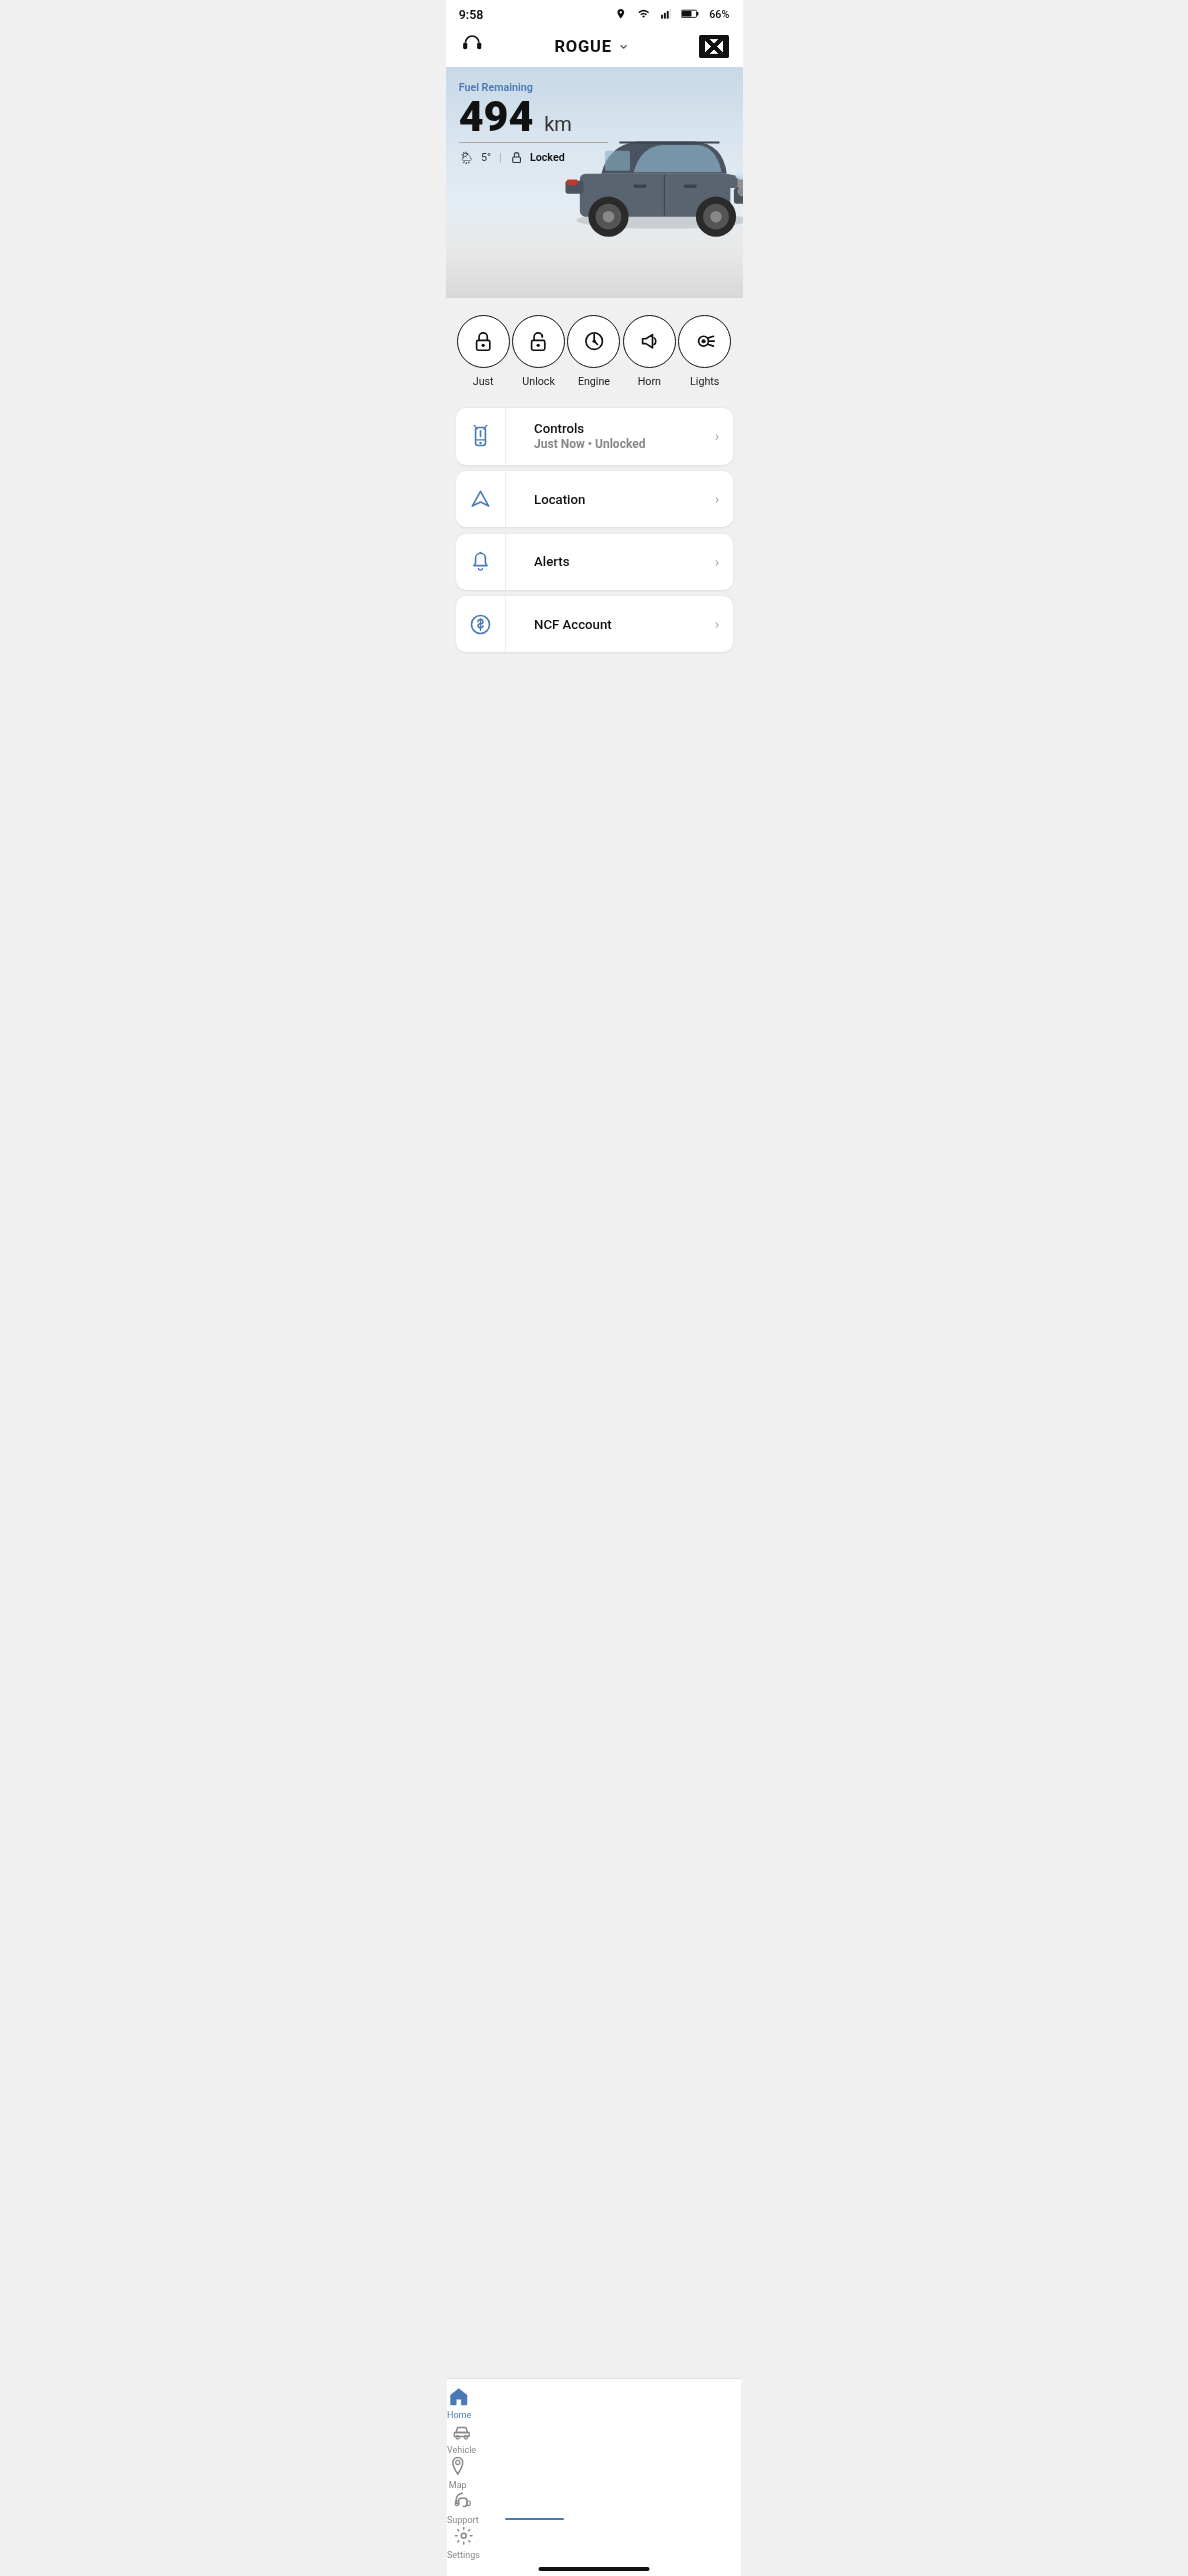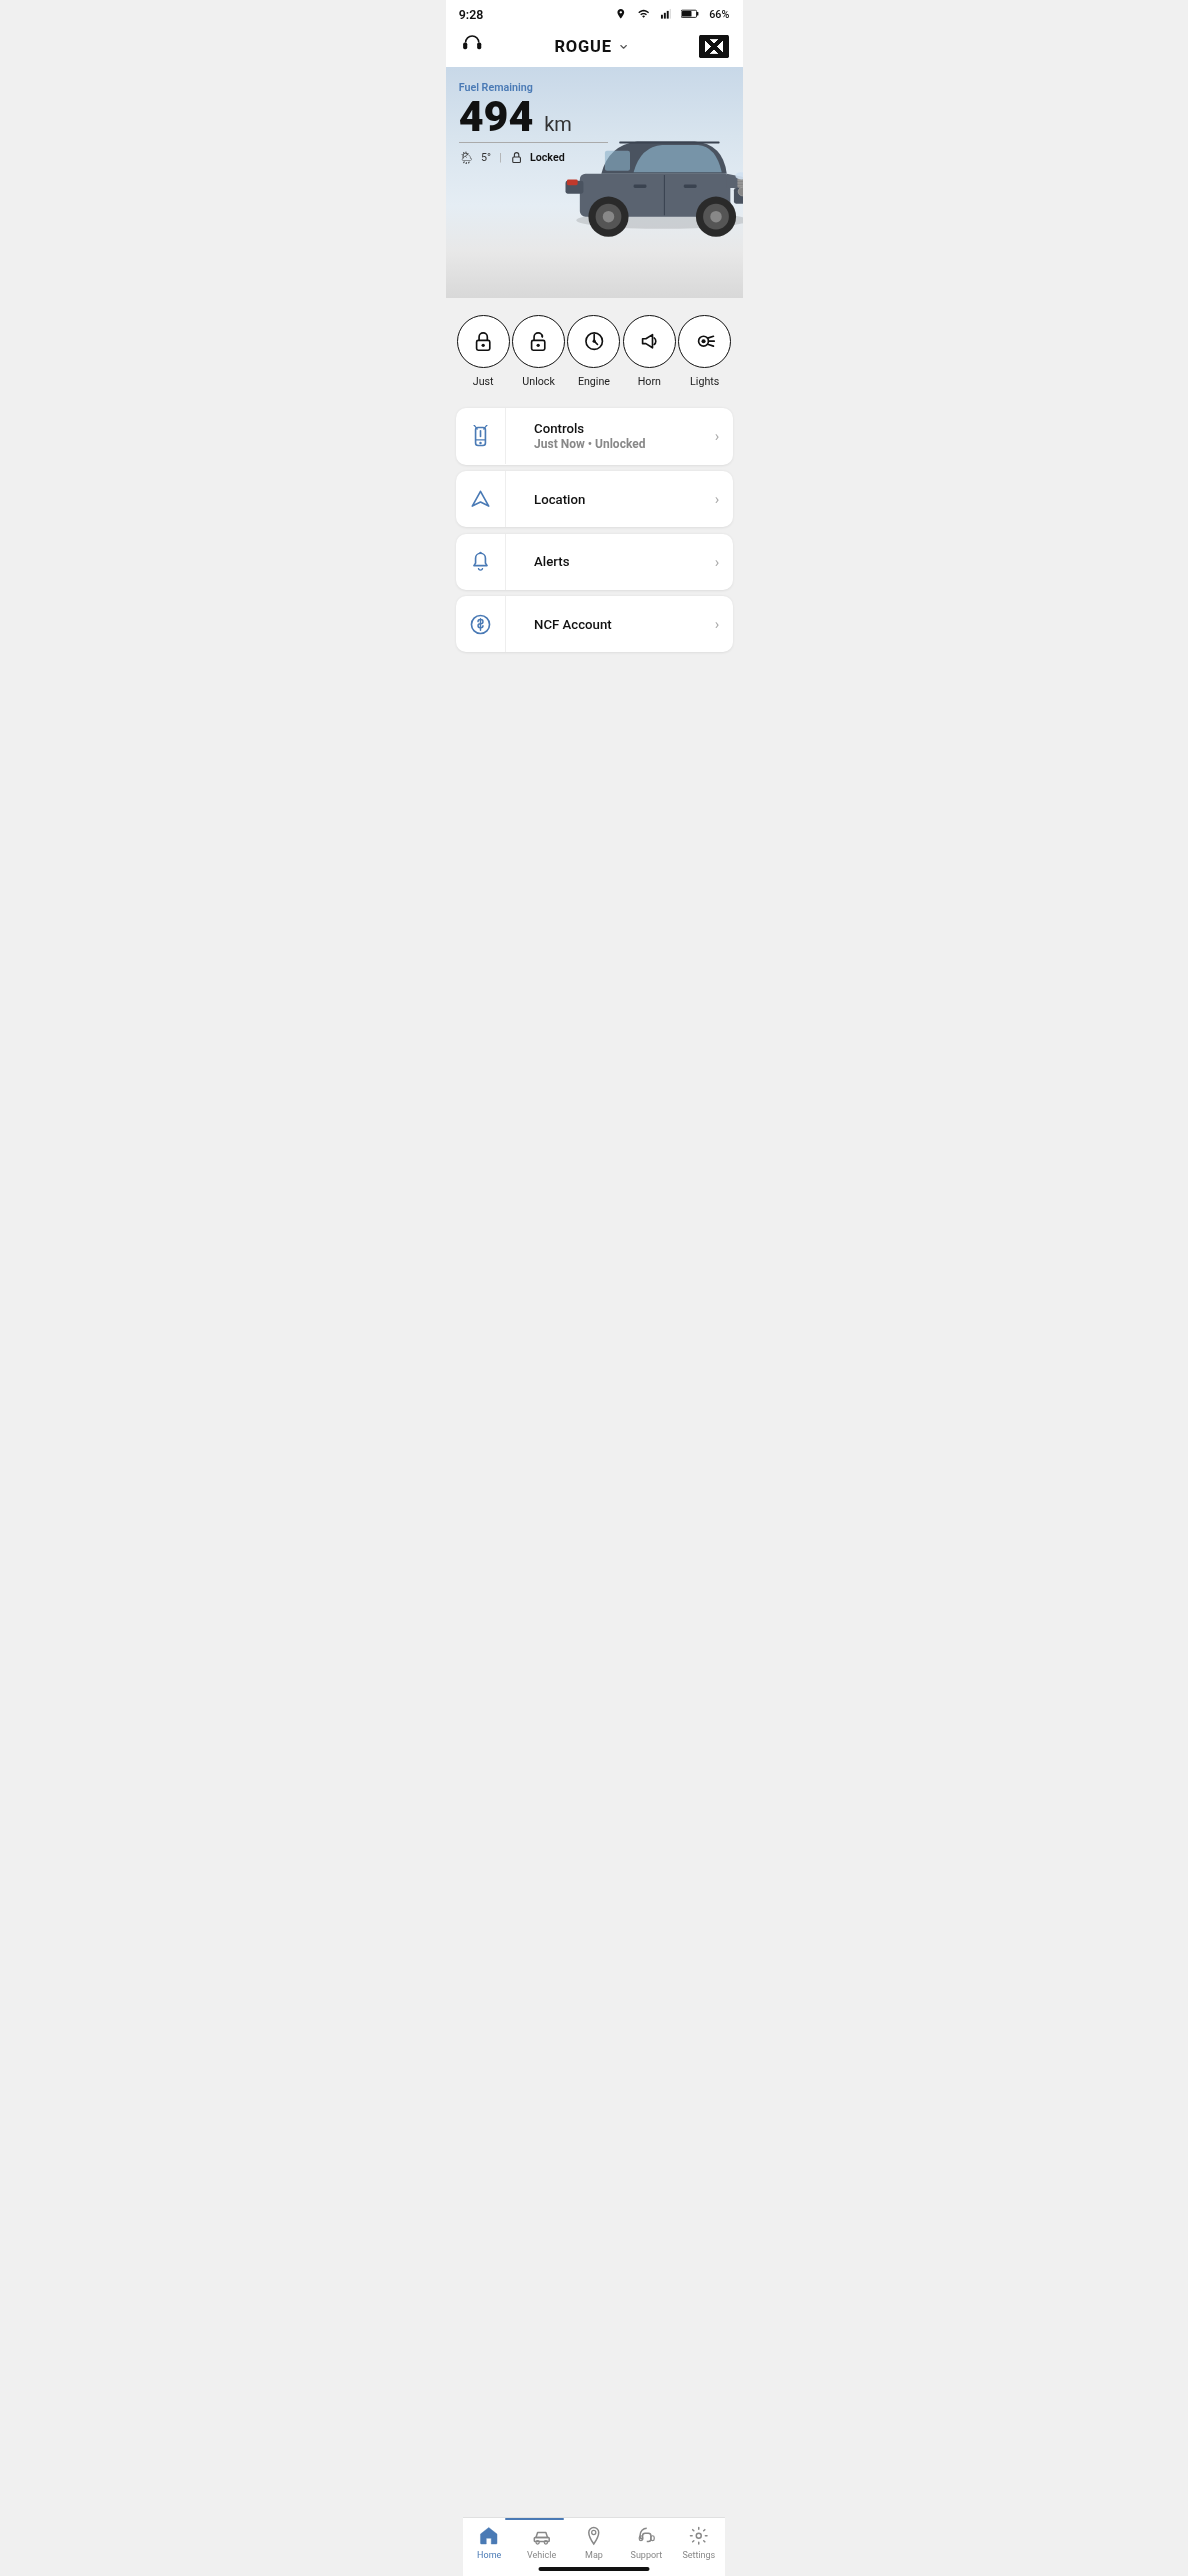--- a/index.html
+++ b/index.html
@@ -232,27 +232,28 @@
       color: #aaa;
       font-size: 15px;
     }
 
     
     .bottom-nav {
       position: fixed;
       bottom: 0;
       left: 50%;
       transform: translateX(-50%);
-      width: 262px;
+      width: 294px;
       background: #fff;
       border-top: 0.8px solid #e0e0e0;
       display: flex;
       justify-content: space-around;
       align-items: flex-start;
       padding: 6.6px 0 16.5px;
+      flex-direction: column;
     }
 
     .nav-item {
       display: flex;
       flex-direction: column;
       align-items: center;
       gap: 3.3px;
       cursor: pointer;
       flex: 1;
     }
@@ -291,21 +292,21 @@
       bottom: 0;
       background: linear-gradient(135deg, transparent 45%, #111 45%, #111 55%, transparent 55%),
                   linear-gradient(225deg, transparent 45%, #111 45%, #111 55%, transparent 55%);
     }
 
   </style>
 </head>
 <body>
 
 <div class="status-bar">
-  <span class="status-time">9:28</span>
+  <span class="status-time">9:58</span>
   <div class="status-icons">
 
     <svg width="11.6" height="11.6" viewBox="0 0 24 24" fill="none">
       <path d="M12 2C8.13 2 5 5.13 5 9c0 5.25 7 13 7 13s7-7.75 7-13c0-3.87-3.13-7-7-7zm0 9.5c-1.38 0-2.5-1.12-2.5-2.5s1.12-2.5 2.5-2.5 2.5 1.12 2.5 2.5-1.12 2.5-2.5 2.5z" fill="#111"></path>
     </svg>
 
     <svg width="13.2" height="11.6" viewBox="0 0 24 24" fill="none">
       <path d="M1 9l2 2c5.07-5.07 13.26-5.07 18.32 0l2-2C16.47 2.08 7.53 2.08 1 9zm8 8l3 3 3-3c-1.65-1.66-4.34-1.66-6 0zm-4-4l2 2c2.76-2.76 7.24-2.76 10 0l2-2C15.14 9.14 8.87 9.14 5 13z" fill="#111"></path>
     </svg>
 

